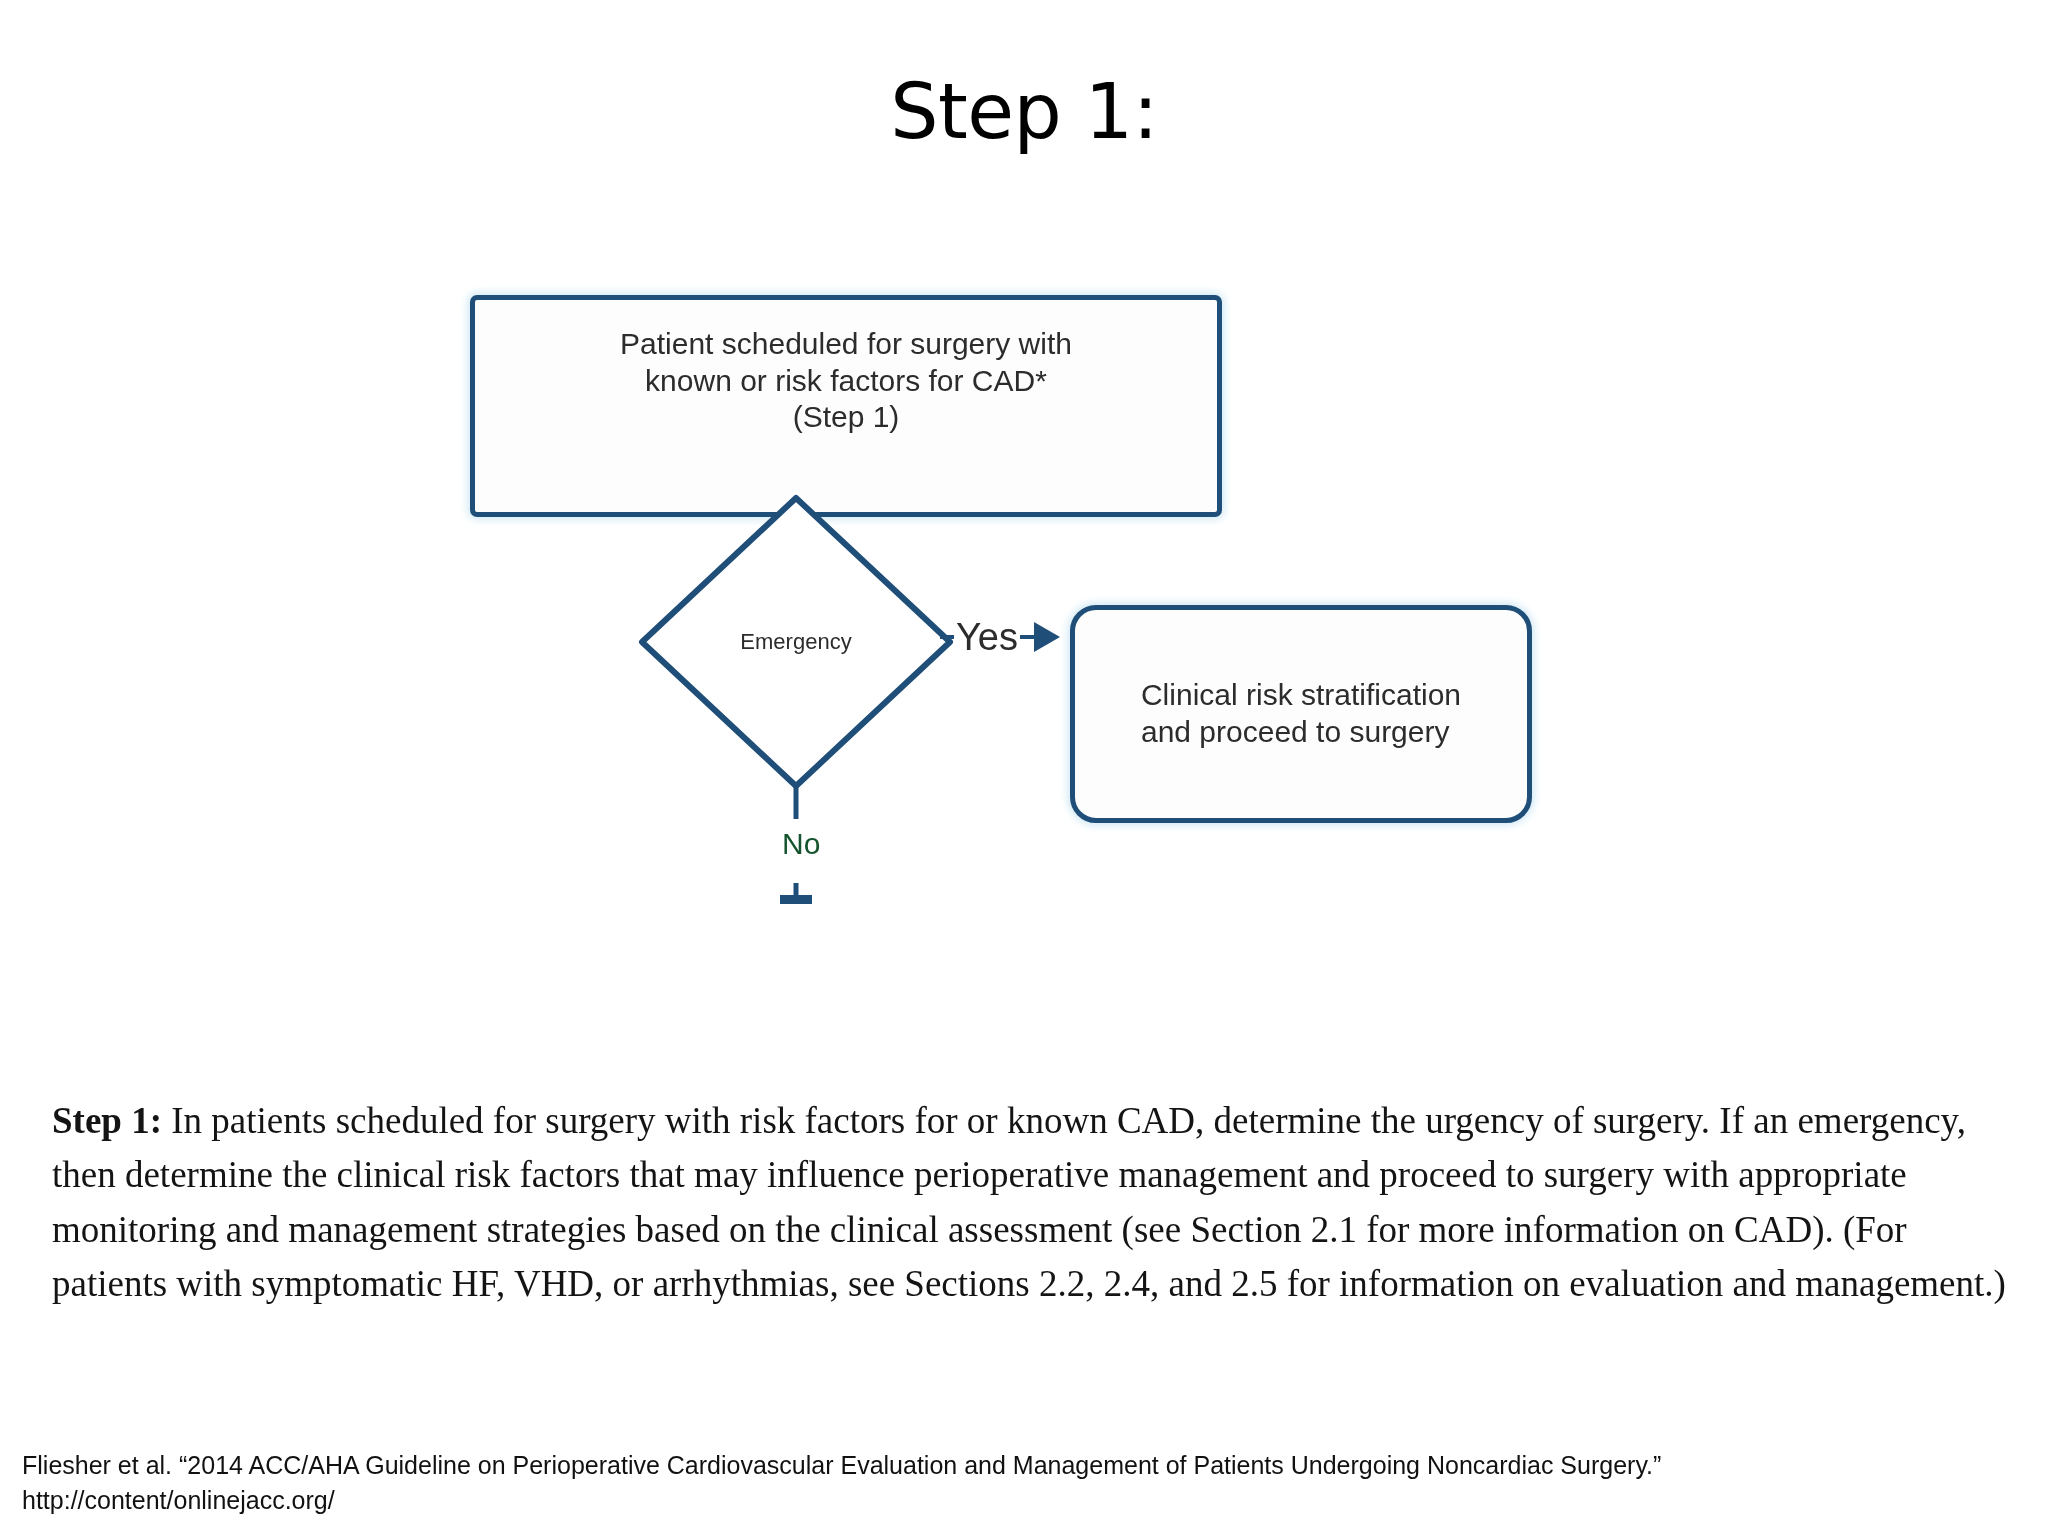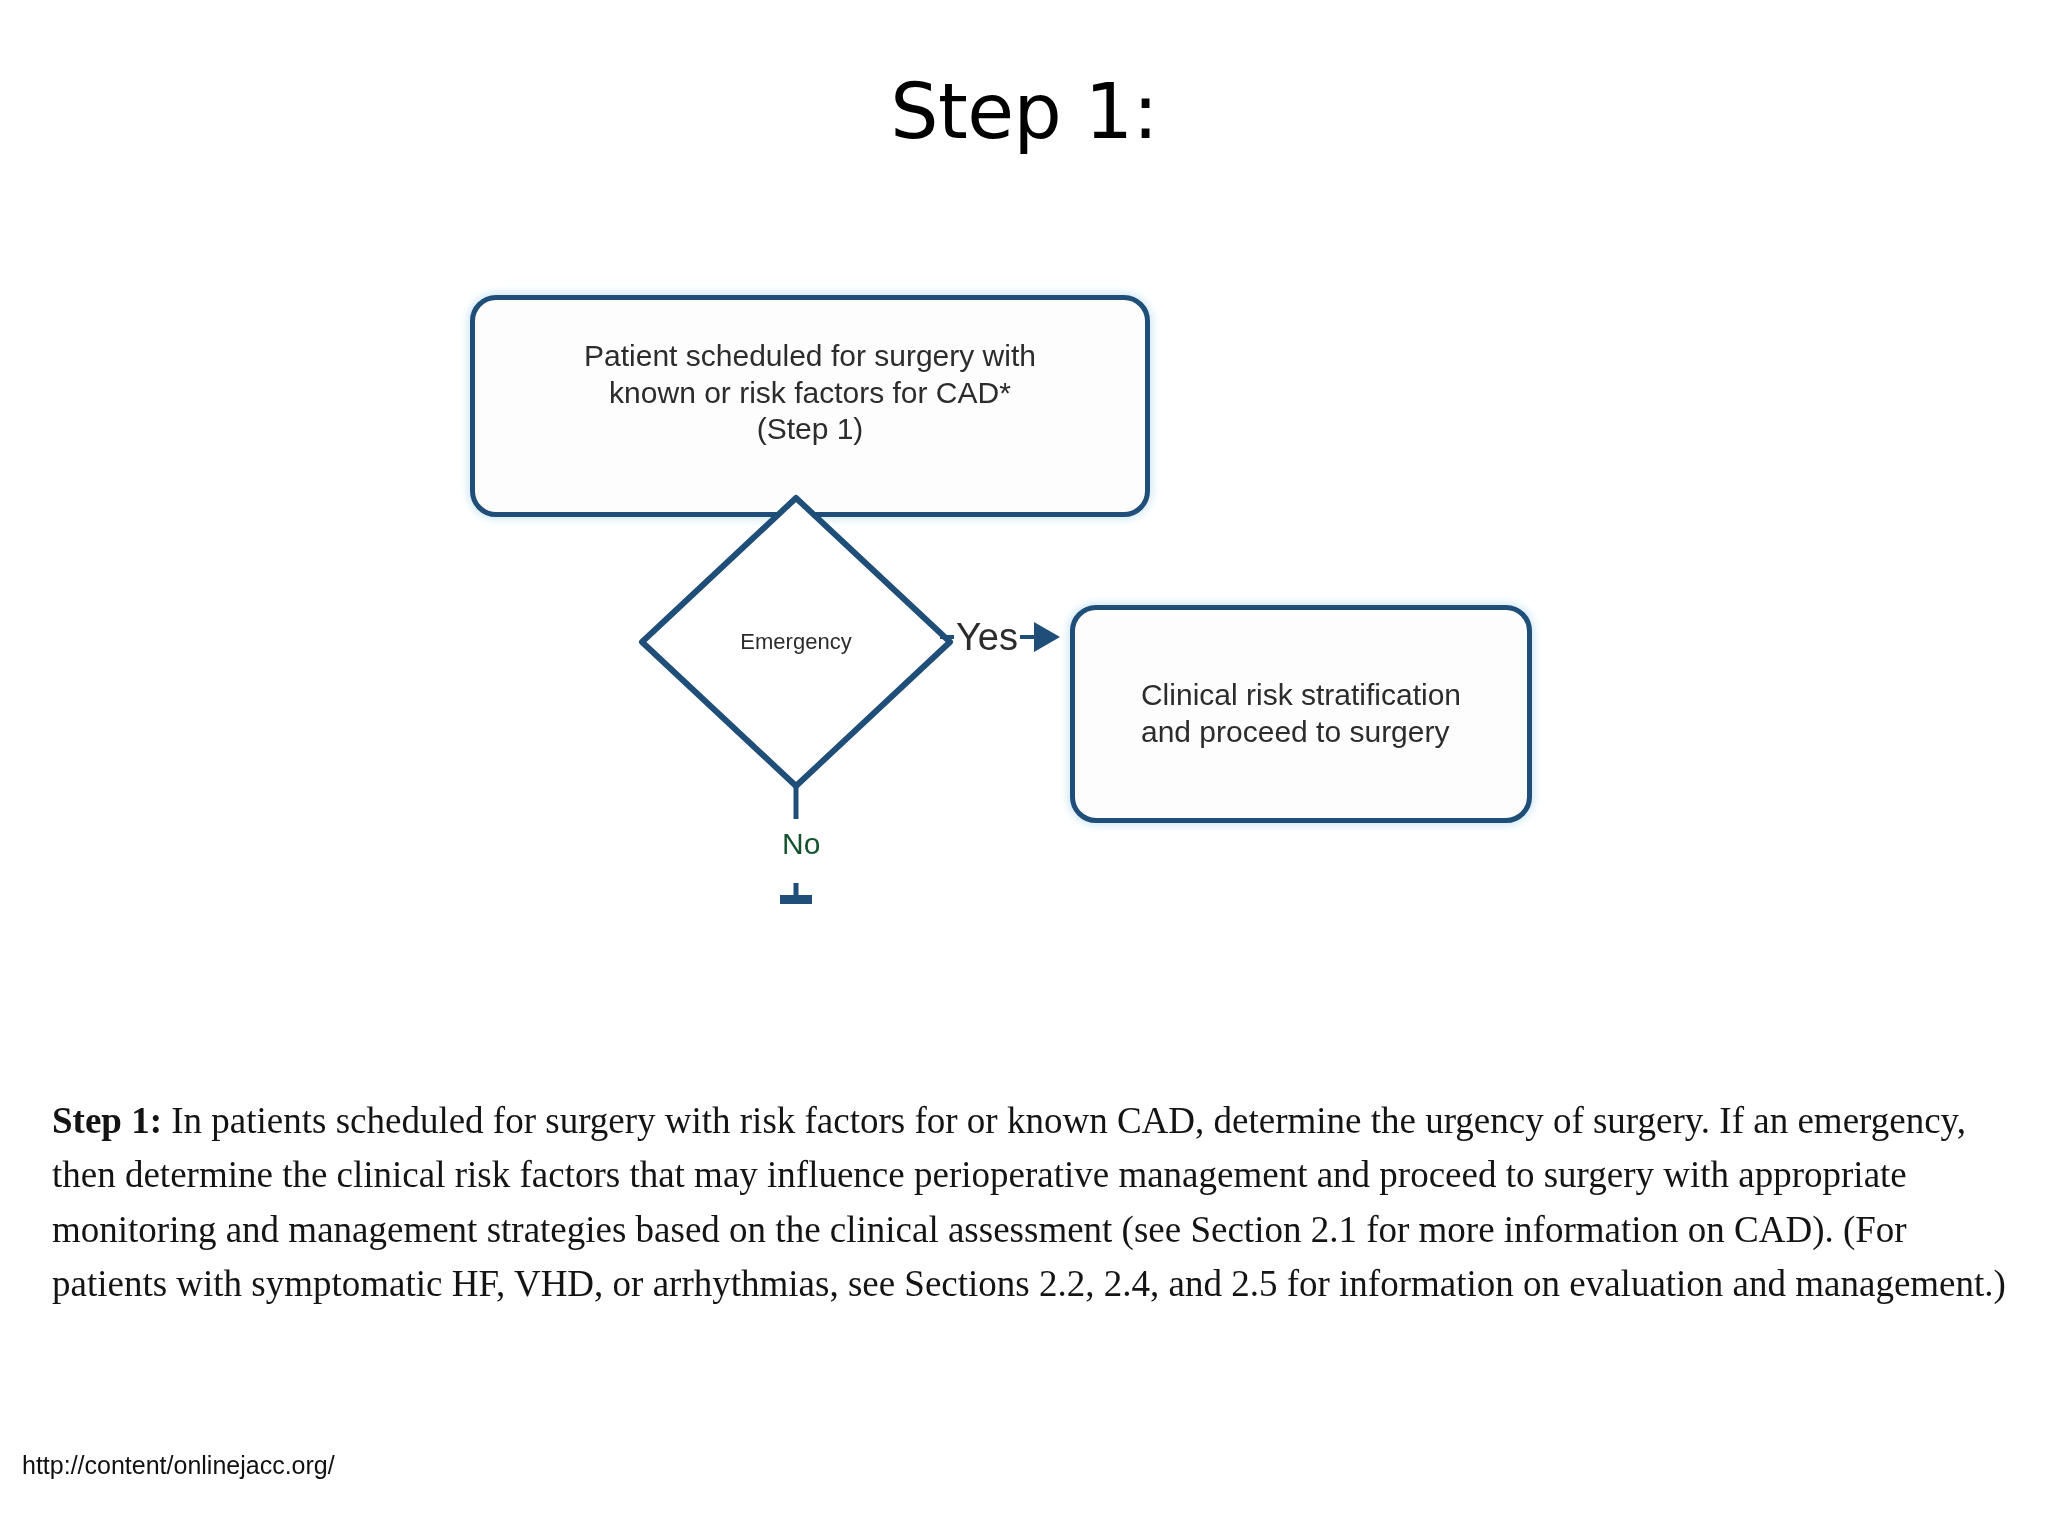--- a/index.html
+++ b/index.html
@@ -59,24 +59,25 @@
     line-height: 1.22;
     color: #2c2c2c;
     padding: 0 12px;
     white-space: pre-line;
   }
 
   
   #box-start {
     left: 30px;
     top: 55px;
-    width: 680px;
+    width: 752px;
     height: 222px;
     align-items: flex-start;
-    padding-top: 38px;
+    padding-top: 26px;
+    border-radius: 7px;
   }
 
   
   #box-clinical {
     left: 630px;
     top: 365px;
     width: 462px;
     height: 218px;
   }
   #box-clinical .box-text { text-align: left; }
@@ -225,14 +226,15 @@
       <rect x="30" y="110" width="32" height="9" fill="#1f4e79"></rect>
     </svg>
     <span class="no-label">No</span>
   </div>
 
 </div>
 
 <div class="body-paragraph"><b>Step 1:</b><span> In patients scheduled for surgery with risk factors for or known CAD, determine the urgency of surgery. If an emergency, then determine the clinical risk factors that may influence perioperative management and proceed to surgery with appropriate monitoring and management strategies based on the clinical assessment (see Section 2.1 for more information on CAD). (For patients with symptomatic HF, VHD, or arrhythmias, see Sections 2.2, 2.4, and 2.5 for information on evaluation and management.)</span></div>
 
 <div class="footer">
+  <div>Fliesher et al. “2014 ACC/AHA Guideline on Perioperative Cardiovascular Evaluation and Management of Patients Undergoing Noncardiac Surgery.”</div>
   <div>http://content/onlinejacc.org/</div>
 </div>
 
 </body></html>

